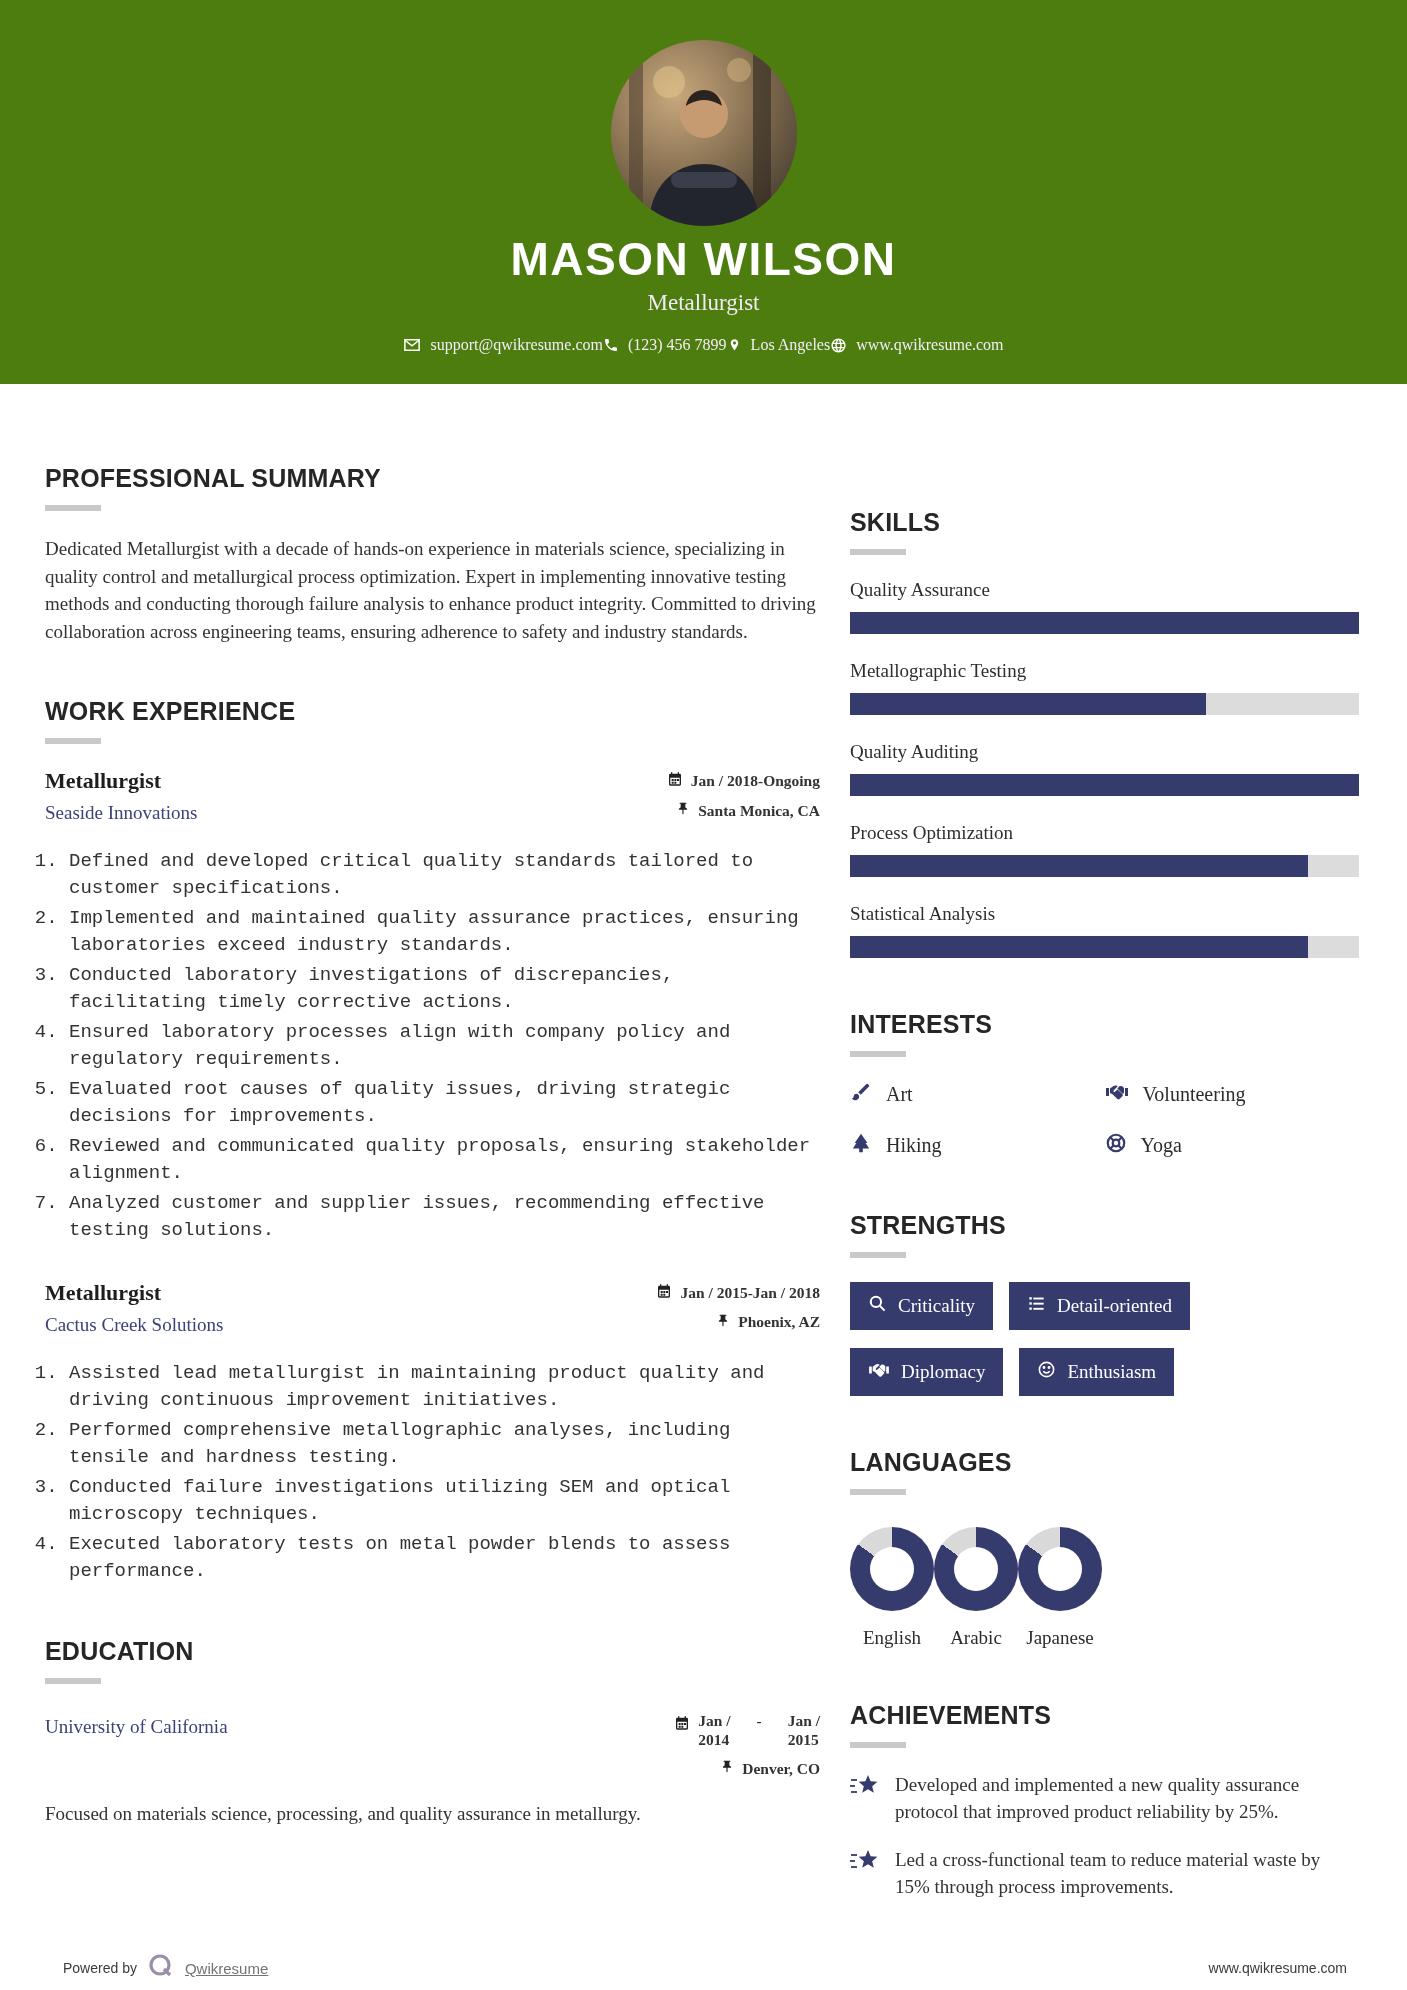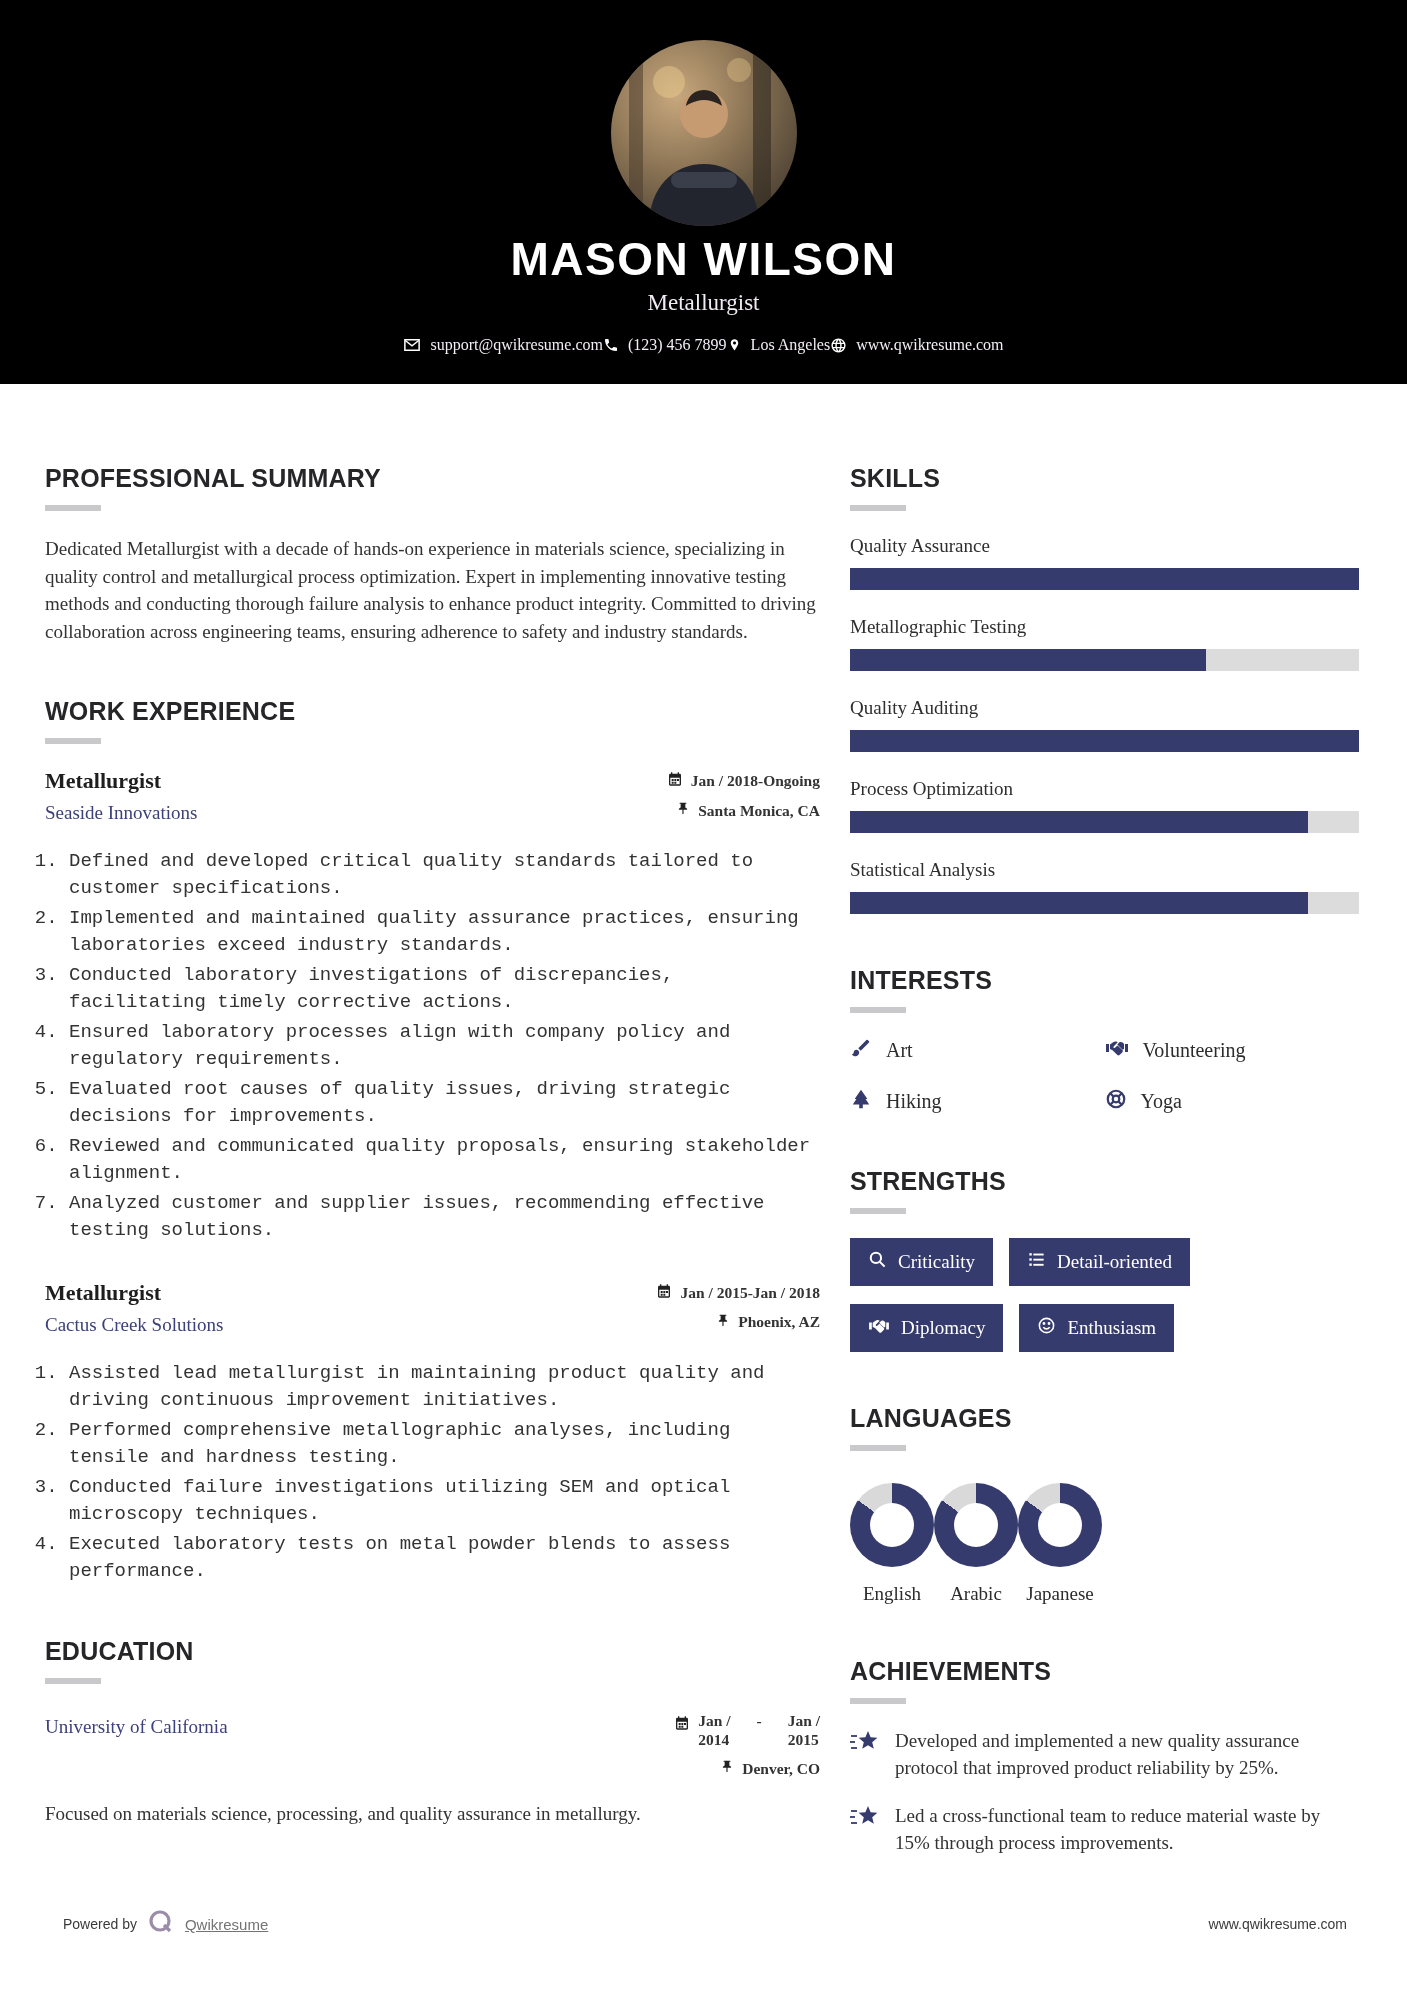--- a/index.html
+++ b/index.html
@@ -1,32 +1,32 @@
 <!DOCTYPE html>
 <html><head>
 <meta charset="utf-8">
 <style>
   * { margin:0; padding:0; box-sizing:border-box; }
   html,body { background:#ffffff; }
   body { font-family:"Liberation Serif", serif; color:#333; }
   .page { width:1407px; min-height:1990px; margin:0 auto; background:#fff; display:flex; flex-direction:column; border-bottom:1px solid #ececec; }
 
   
-  .hero { background:#000000; text-align:center; padding:40px 0 30px; }
+  .hero { background:#4d7c0f; text-align:center; padding:40px 0 30px; }
   .photo { width:186px; height:186px; border-radius:50%; overflow:hidden; margin:0 auto; display:block; }
   .hero-name { font-family:"Liberation Sans", sans-serif; font-weight:700; font-size:46px; letter-spacing:1.5px; color:#ffffff; margin-top:6px; }
   .hero-title { font-size:23px; color:#f2eaf4; margin-top:4px; }
   .contact-row { display:flex; justify-content:center; align-items:center; margin-top:20px; }
   .contact-item { display:flex; align-items:center; gap:9px; color:#f4eef6; font-size:16px; }
   .contact-item svg { display:block; }
 
   
   .main { display:flex; padding:80px 48px 0 45px; gap:30px; }
   .col-left { flex:0 0 775px; }
-  .col-right { flex:1; min-width:0; }
+  .col-right { flex:1; min-width:0;margin-top:44px; }
 
   .section { margin-bottom:52px; }
   .sec-title { font-family:"Liberation Sans", sans-serif; font-weight:700; font-size:25px; color:#262628; letter-spacing:0.2px; }
   .sec-title::after { content:""; display:block; width:56px; height:6px; background:#c9c9cc; margin-top:12px; }
   .sec-body { margin-top:24px; }
 
   .para { font-size:19px; line-height:1.45; color:#333; }
 
   
   .job { margin-bottom:36px; }

